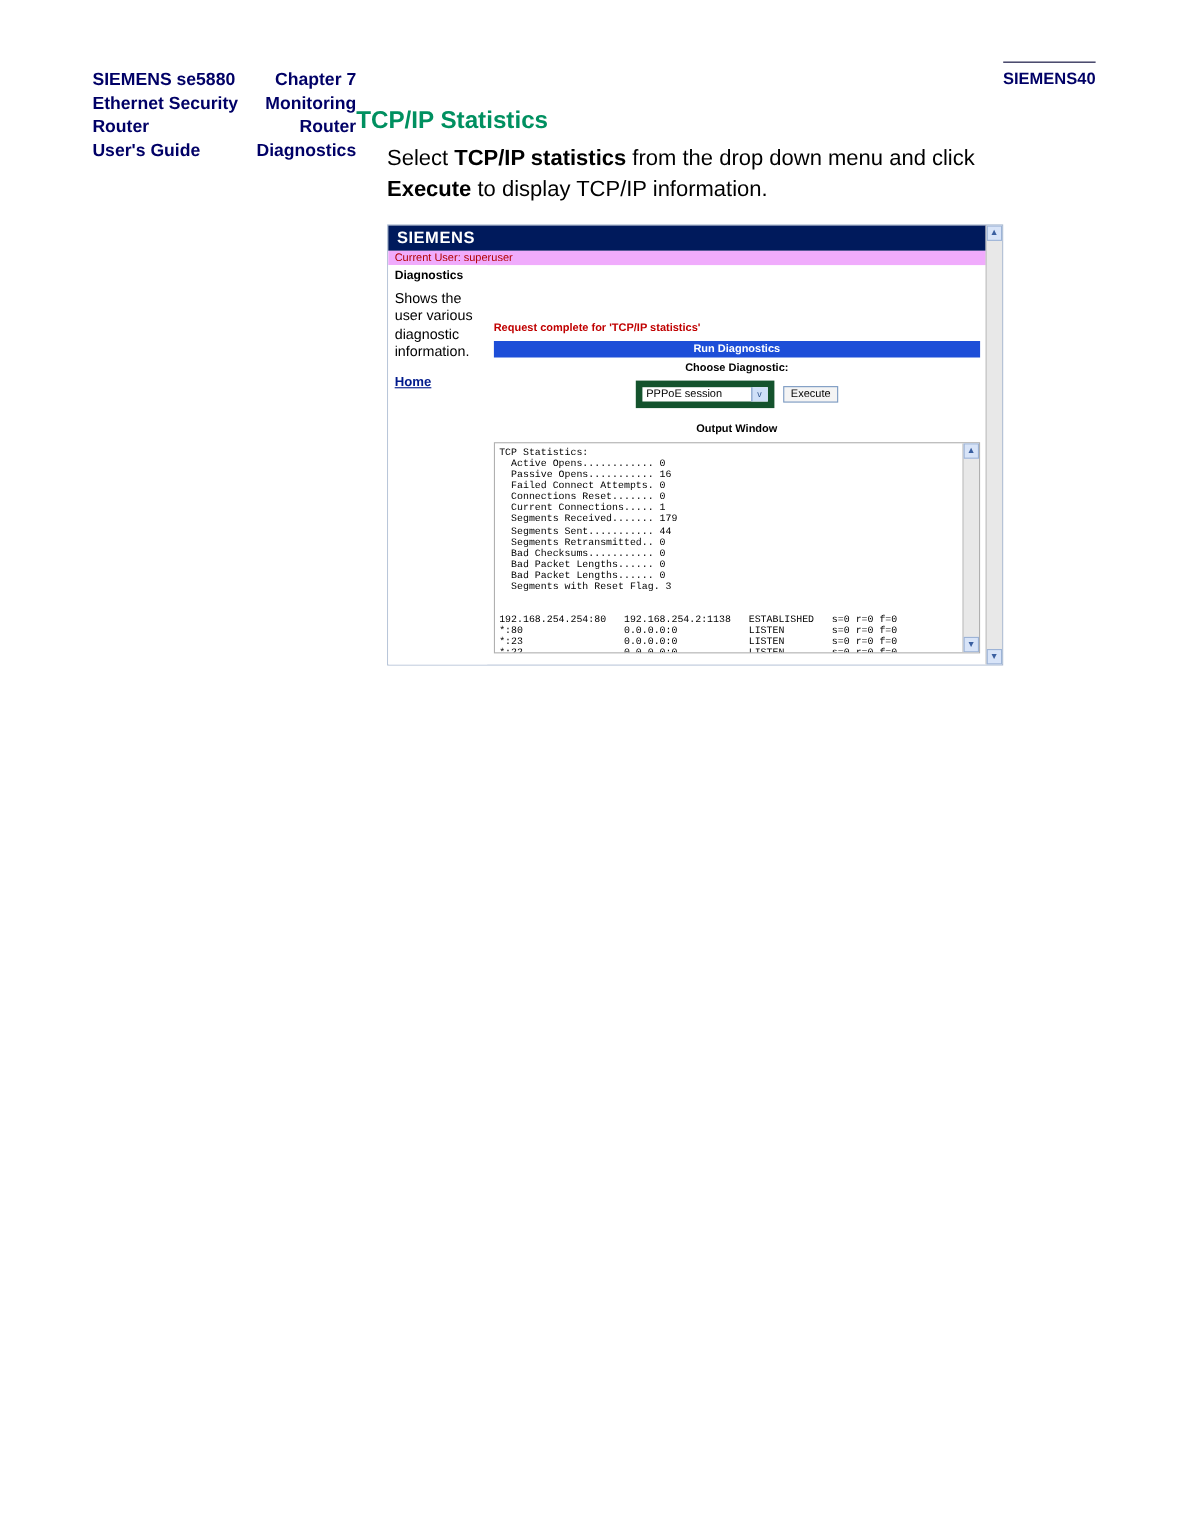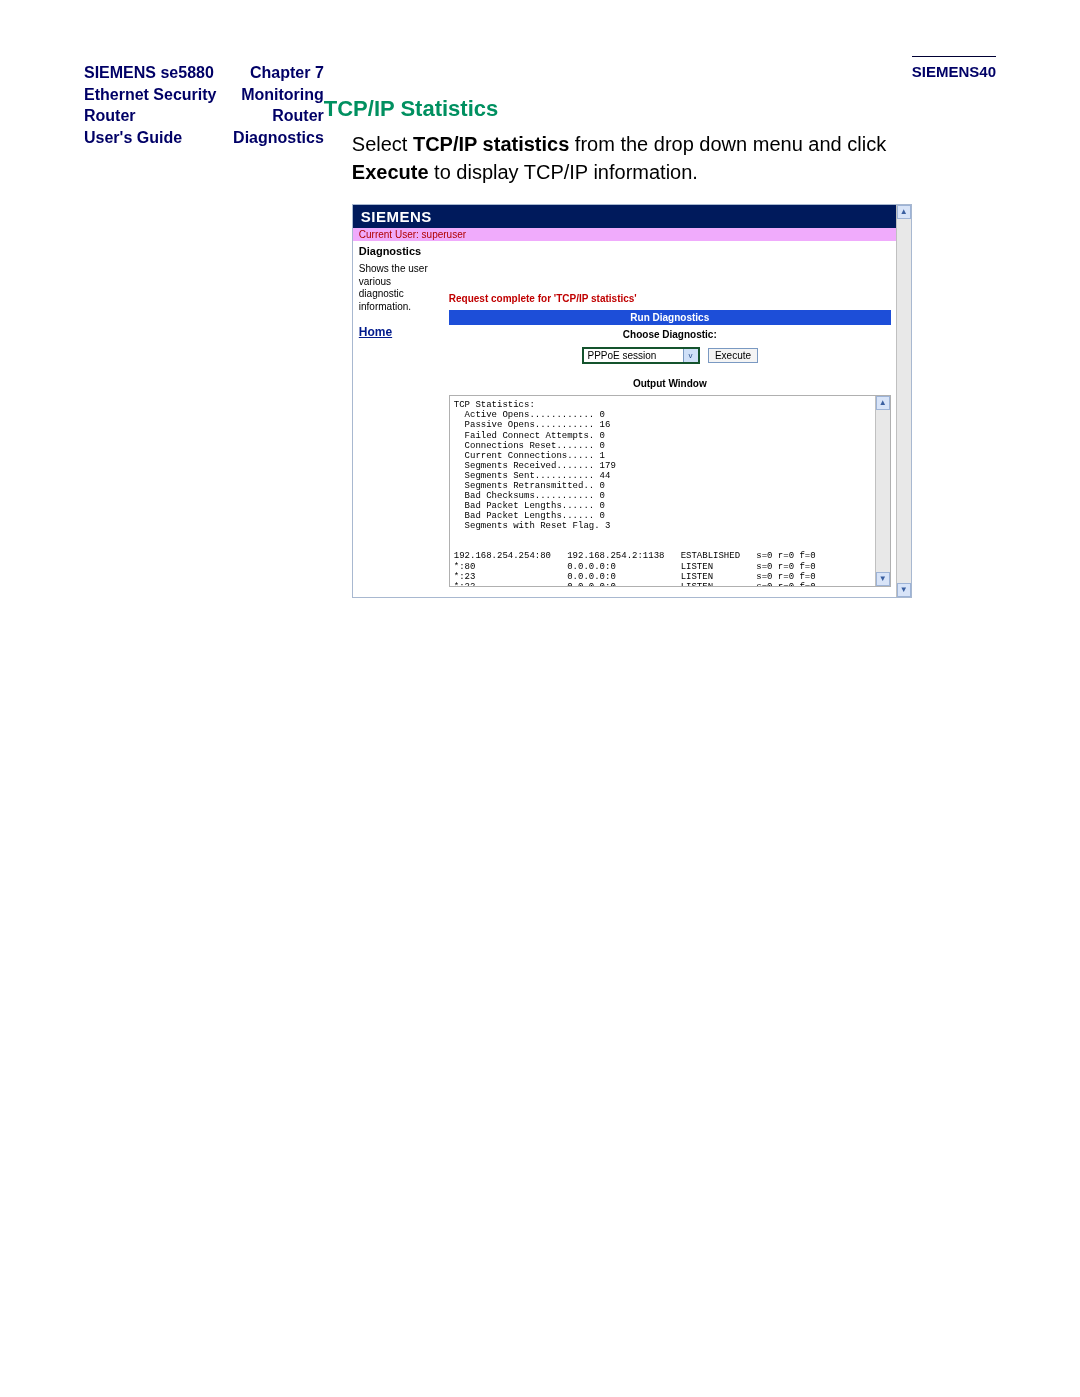--- a/index.html
+++ b/index.html
@@ -93,21 +93,21 @@
     background: #fff;
   }
   .sidebar .sb-title {
     font-weight: bold;
     color: #000;
     margin-bottom: 6px;
     font-size: 11px;
   }
   .sidebar .sb-desc {
     color: #000;
-    font-size: 10px;
+    font-size: 13px;
     line-height: 1.25;
     margin-bottom: 12px;
   }
   .sidebar .sb-home {
     color: #001a8c;
     text-decoration: underline;
     font-weight: bold;
     font-size: 12px;
   }
   .main {
@@ -135,21 +135,21 @@
     font-size: 10px;
     text-align: center;
     padding: 4px 0 6px 0;
   }
   .control-row {
     text-align: center;
     padding-bottom: 10px;
   }
   .sel {
     display: inline-block;
-    border: 2px solid #14532d;
+    border: 6px solid #14532d;
     background: #fff;
     font-size: 10px;
     padding: 1px 2px 1px 4px;
     width: 108px;
     text-align: left;
     position: relative;
     vertical-align: middle;
   }
   .sel .sel-arrow {
     position: absolute;

